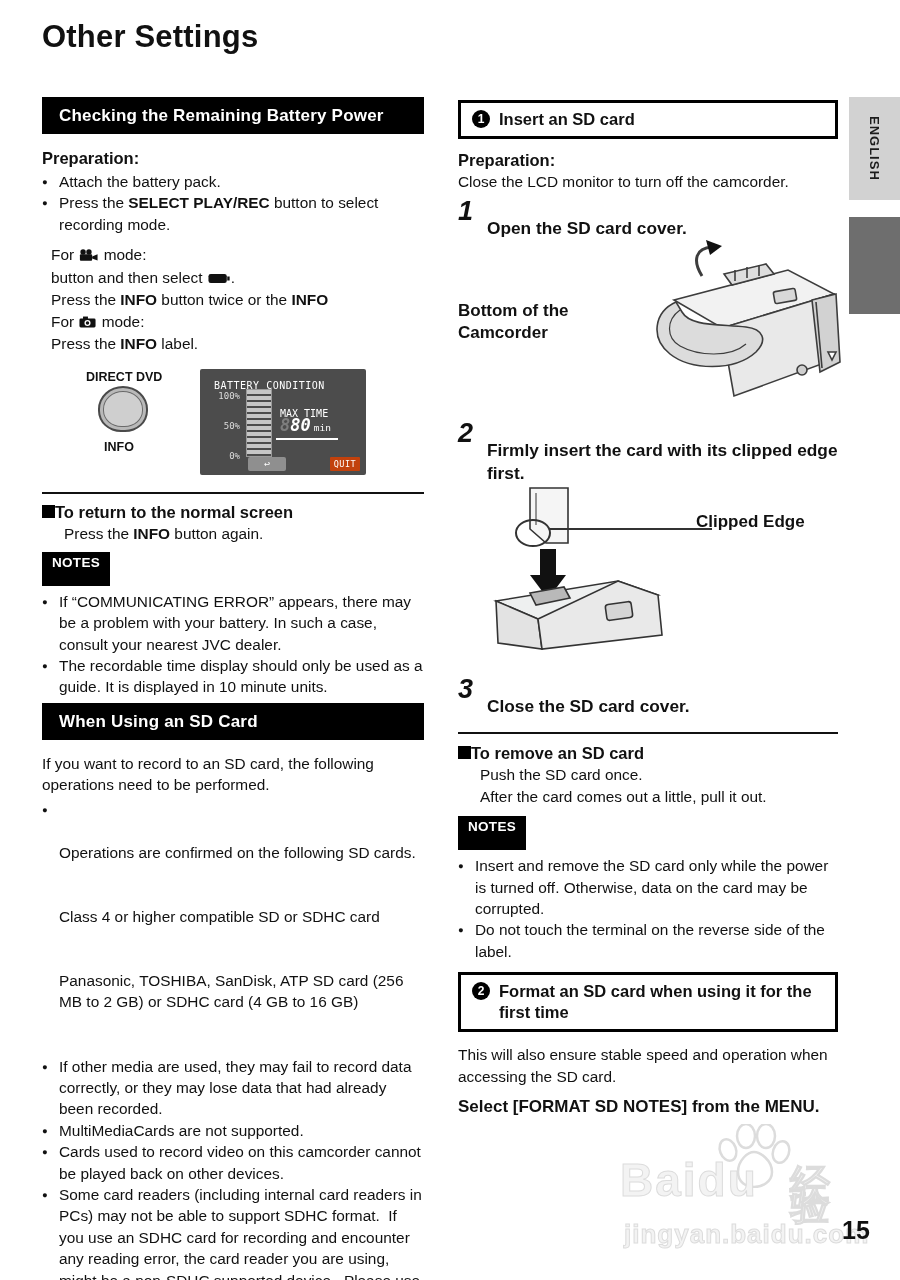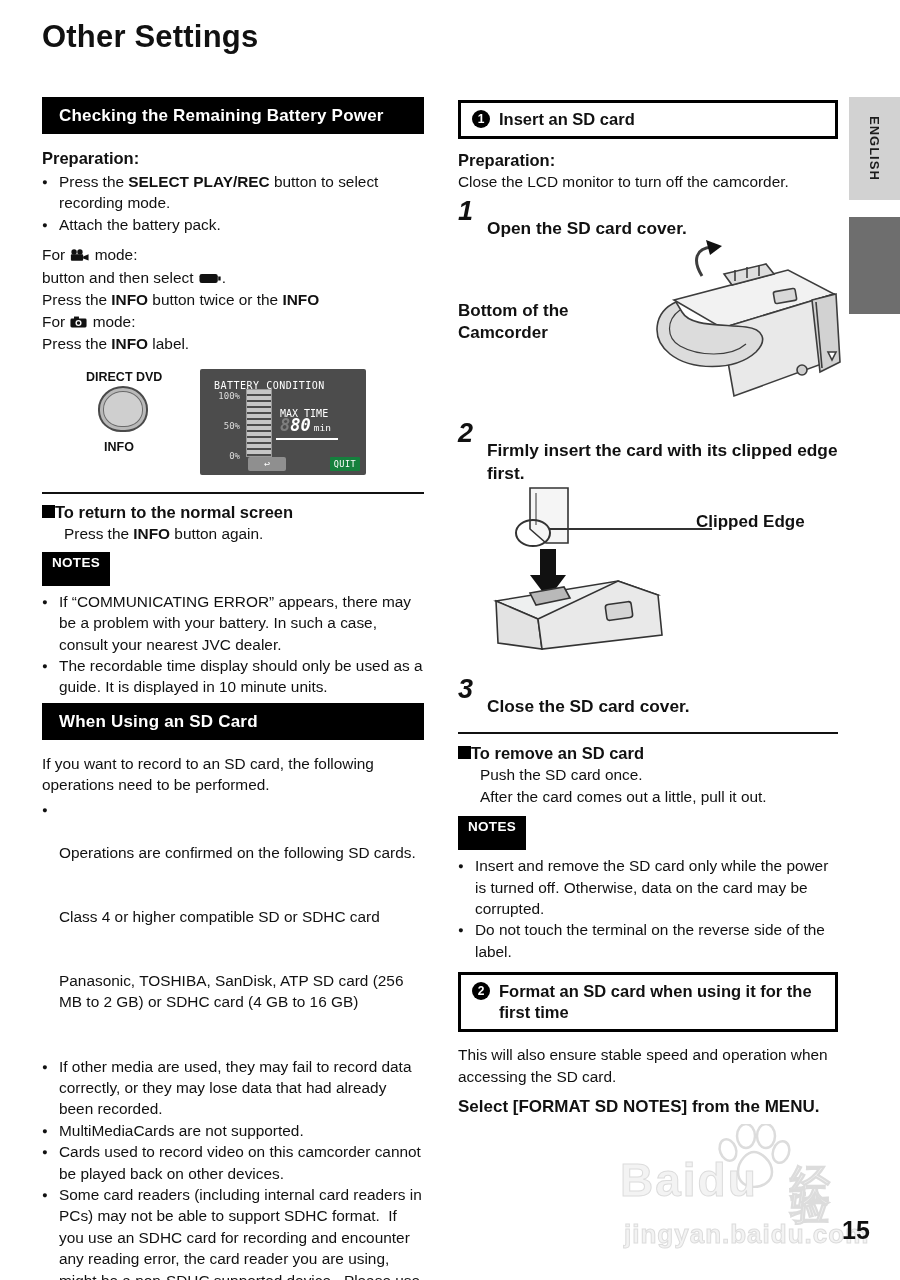--- a/index.html
+++ b/index.html
@@ -23,21 +23,21 @@
   .bar {
     background:#000; color:#fff; font-weight:bold; font-size:17px;
     line-height:37px; height:37px; padding-left:17px; letter-spacing:.2px;
   }
   .bold-label { font-weight:bold; font-size:16.5px; line-height:22px; }
 
   ul.dots { list-style:none; margin-top:2px; }
   ul.dots li { position:relative; padding-left:17px; white-space:pre-wrap; }
   ul.dots li::before { content:"●"; position:absolute; left:0; top:0; font-size:9.5px; }
 
-  .mode-block { margin-top:9px; }
+  .mode-block { margin-top:9px;margin-left:9px; }
   .mode-block .line { min-height:21.5px; }
   .inline-icon { display:inline-block; vertical-align:-1px; margin:0 1px; }
 
   
   .diagram { position:relative; height:112px; margin-top:13px; }
   .dd-label { position:absolute; left:44px; top:0; font-size:12.5px; font-weight:bold; }
   .info-btn { position:absolute; left:56px; top:19px; width:50px; height:46px;
     border:2px solid #4a4a4a; border-radius:50% 50% 46% 46%; background:#b9b9b9; }
   .info-btn .inner { position:absolute; inset:3px; border:1.5px solid #6a6a6a;
     border-radius:50% 50% 46% 46%; background:#cfcfcf; }
@@ -51,21 +51,21 @@
     border:1px solid #9a9a9a;
     background:repeating-linear-gradient(to bottom, #c6c6c6 0 4px, #4c4c4c 4px 6px); }
   .lcd .maxtime { position:absolute; left:80px; top:34px; font-size:10px; }
   .lcd .timerow { position:absolute; left:80px; top:46px; font-size:17px; font-weight:bold;
     font-style:italic; }
   .lcd .ghost { color:#7e7e7e; }
   .lcd .unit { font-size:9.5px; font-style:normal; font-weight:normal; margin-left:3px; }
   .lcd .t-underline { position:absolute; left:76px; top:69px; width:62px; border-top:2px solid #fff; }
   .lcd .ret { position:absolute; left:48px; top:88px; width:38px; height:14px; background:#8f8f8f;
     border-radius:2px; text-align:center; font-size:10px; line-height:13px; }
-  .lcd .quit { position:absolute; right:6px; top:88px; width:30px; height:14px; background:#15803d;
+  .lcd .quit { position:absolute; right:6px; top:88px; width:30px; height:14px; background:#c2410c;
     border-radius:1px; text-align:center; font-size:8.5px; line-height:14px; letter-spacing:.5px; }
 
   hr.rule { border:none; border-top:2px solid #111; margin-top:13px; }
   .sq-heading { display:flex; gap:0; margin-top:7px; font-weight:bold; font-size:16.5px; line-height:22px; }
   .sq { width:13px; height:13px; background:#000; flex:none; margin-top:4px; }
   .indent { padding-left:22px; }
 
   .notes-badge { display:inline-block; background:#000; color:#fff; font-weight:bold;
     font-size:13.5px; line-height:19px; padding:1px 10px 14px; margin-top:7px; letter-spacing:.3px; }
   ul.dots.notes { margin-top:5px; }
@@ -117,22 +117,22 @@
 <body>
 
 <h1 class="page-title">Other Settings</h1>
 
 <div class="col col-left">
 
   <div class="bar">Checking the Remaining Battery Power</div>
 
   <div class="bold-label" style="margin-top:13px">Preparation:</div>
   <ul class="dots">
+    <li><span>Attach the battery pack.</span></li>
     <li><span>Press the </span><span class="b">SELECT PLAY/REC</span><span> button to select recording mode.</span></li>
-    <li><span>Attach the battery pack.</span></li>
   </ul>
 
   <div class="mode-block">
     <div class="line"><span>For </span><span class="inline-icon"><svg viewBox="0 0 21 13" width="19" height="12">
             <g fill="#111">
               <circle cx="4.5" cy="3.2" r="3"></circle>
               <circle cx="11" cy="3.2" r="3"></circle>
               <rect x="1" y="5.8" width="13.5" height="7" rx="1"></rect>
               <polygon points="14.5,8.2 20.5,5.6 20.5,12.6 14.5,10.4"></polygon>
             </g>

